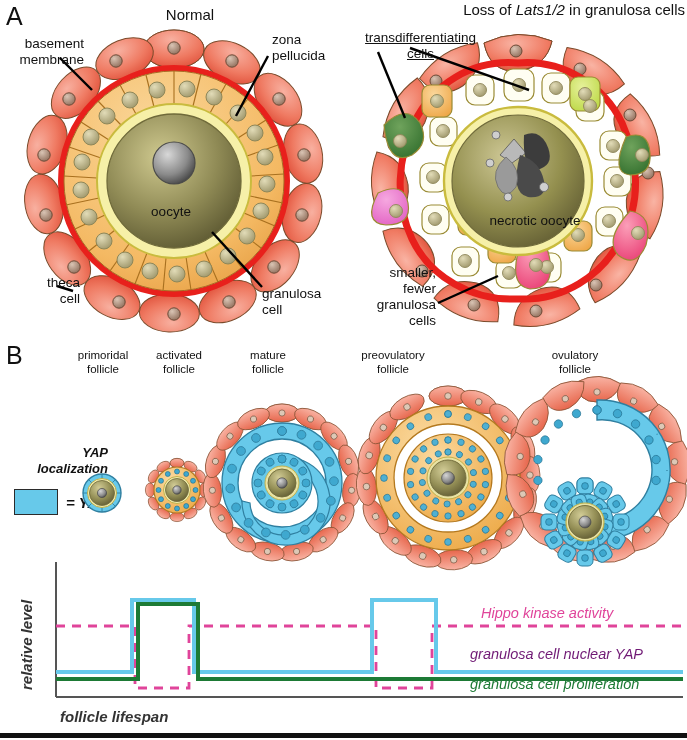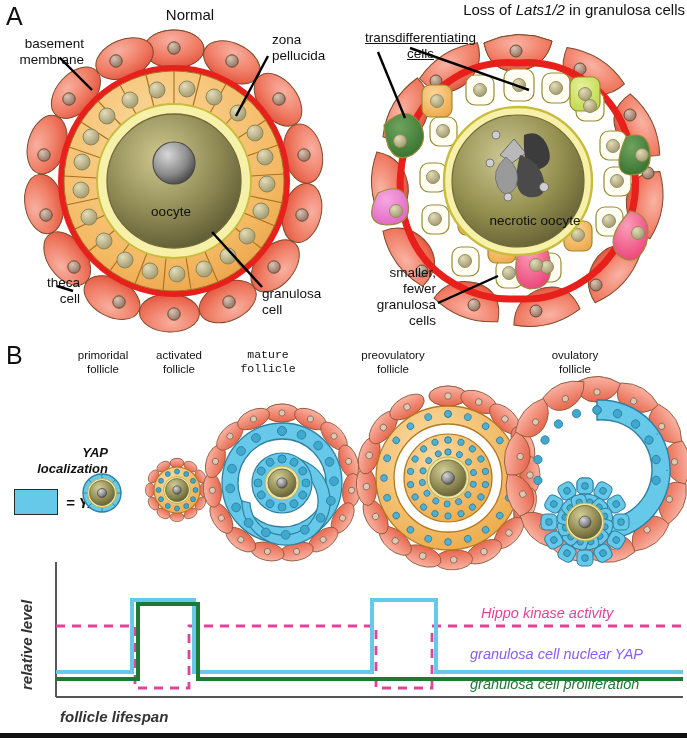--- a/index.html
+++ b/index.html
@@ -17,21 +17,21 @@
   svg{display:block;overflow:visible;}
   .yap-title{font-size:13px;font-style:italic;font-weight:bold;text-align:right;
              color:#111;line-height:1.2;}
   .yap-eq{font-size:15px;font-style:italic;font-weight:bold;color:#111;}
   .swatch{width:42px;height:24px;background:#67c9ea;border:1.6px solid #2b2b2b;}
   .axis-y-label{font-size:15px;font-style:italic;font-weight:bold;color:#333;
                 transform:rotate(-90deg);transform-origin:left top;white-space:nowrap;}
   .axis-x-label{font-size:15px;font-style:italic;font-weight:bold;color:#333;}
   .leg{font-size:14.5px;font-style:italic;white-space:nowrap;}
   .leg.pink{color:#e0449a;}
-  .leg.blue{color:#8b5cf6;}
+  .leg.blue{color:#701a75;}
   .leg.green{color:#1d7a35;}
   .bottom-rule{background:#111;}
 </style>
 </head>
 <body>
 
 <div class="abs panel-letter" style="left:6px;top:4px;">A</div>
 
 <div class="abs col-title" style="left:120px;top:6px;width:140px;">Normal</div>
 
@@ -334,21 +334,21 @@
 fewer
 granulosa
 cells</div>
 
 <div class="abs panel-letter" style="left:6px;top:343px;">B</div>
 
 <div class="abs stage-lbl" style="left:64px;top:348px;width:78px;white-space:pre-line;">primoridal
 follicle</div>
 <div class="abs stage-lbl" style="left:140px;top:348px;width:78px;white-space:pre-line;">activated
 follicle</div>
-<div class="abs stage-lbl" style="left:228px;top:348px;width:80px;white-space:pre-line;font-family:Liberation Mono, monospace;">mature
+<div class="abs stage-lbl" style="left:228px;top:348px;width:80px;white-space:pre-line;">mature
 follicle</div>
 <div class="abs stage-lbl" style="left:338px;top:348px;width:110px;white-space:pre-line;">preovulatory
 follicle</div>
 <div class="abs stage-lbl" style="left:520px;top:348px;width:110px;white-space:pre-line;">ovulatory
 follicle</div>
 
 <div class="abs yap-title" style="left:10px;top:445px;width:98px;white-space:pre-line;">YAP
 localization</div>
 <div class="abs" style="left:14px;top:489px;display:flex;align-items:center;gap:8px;">
   <div class="swatch"></div>

